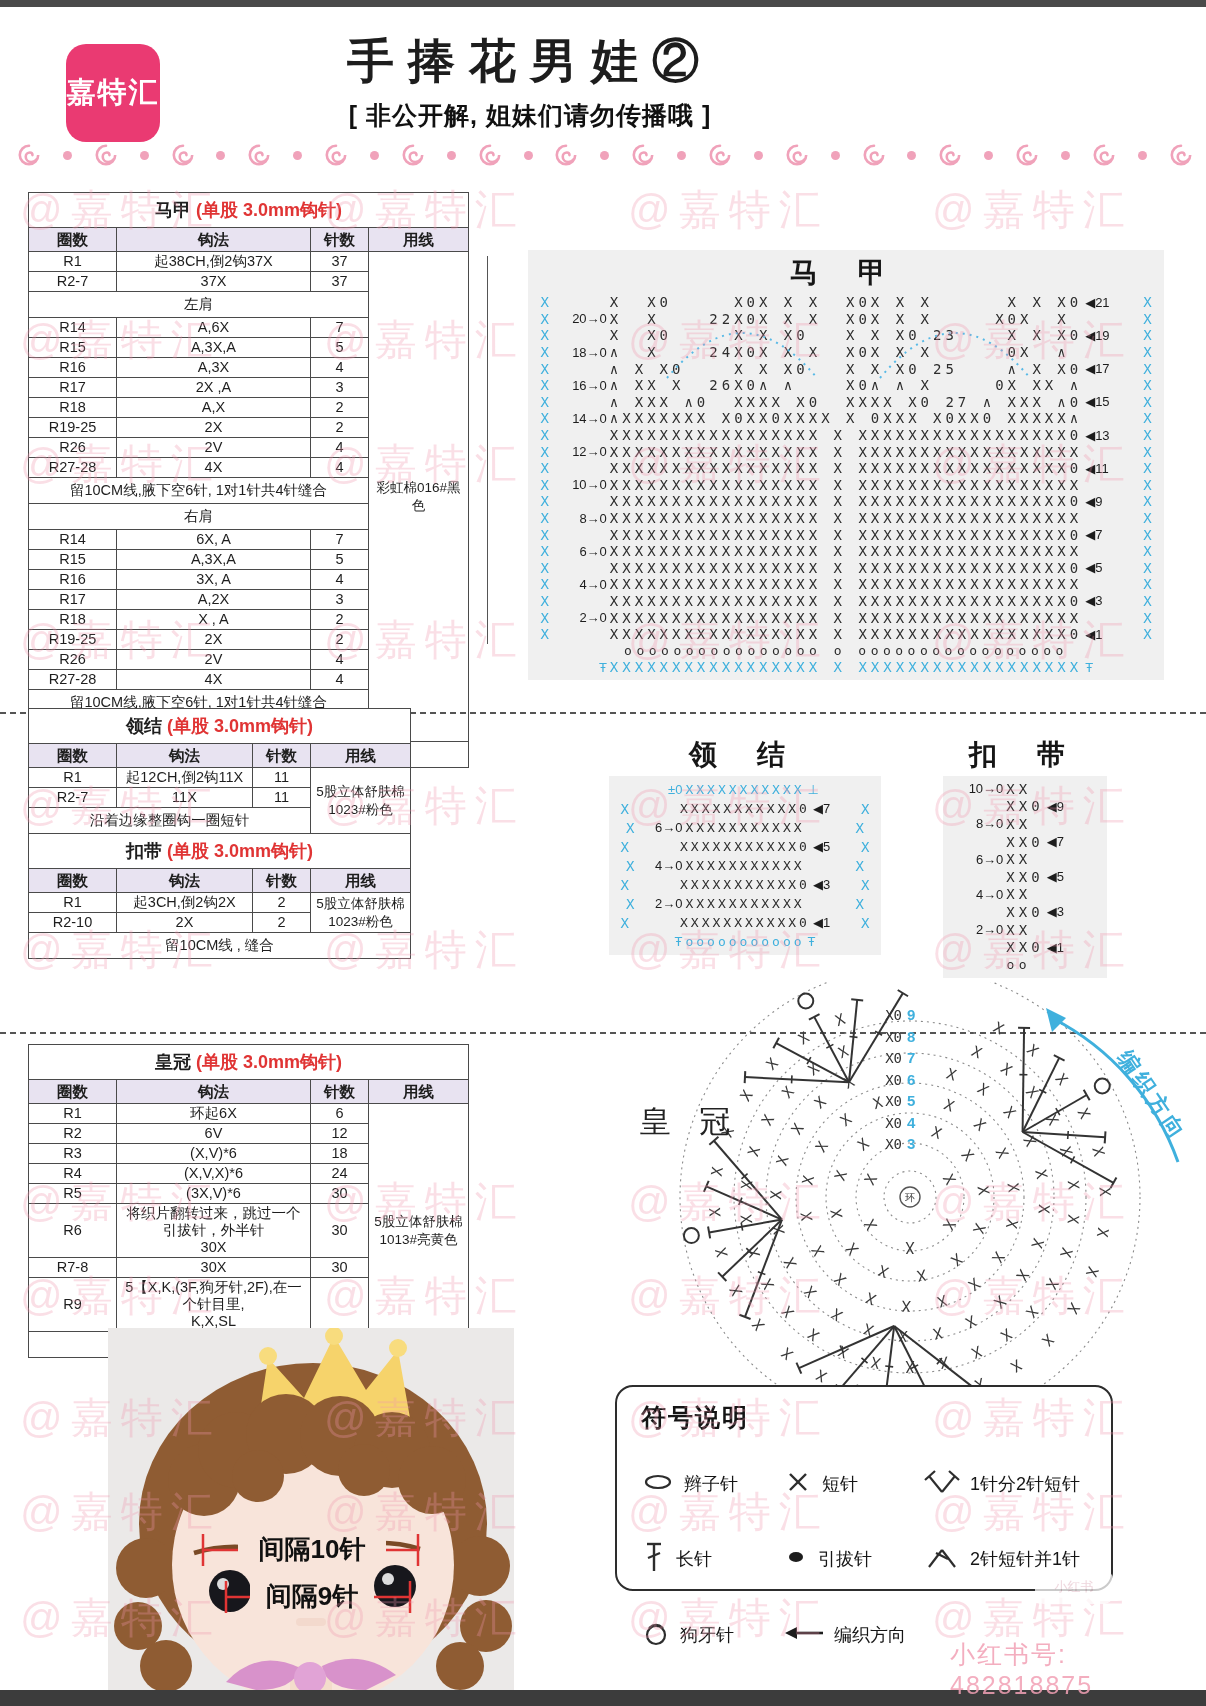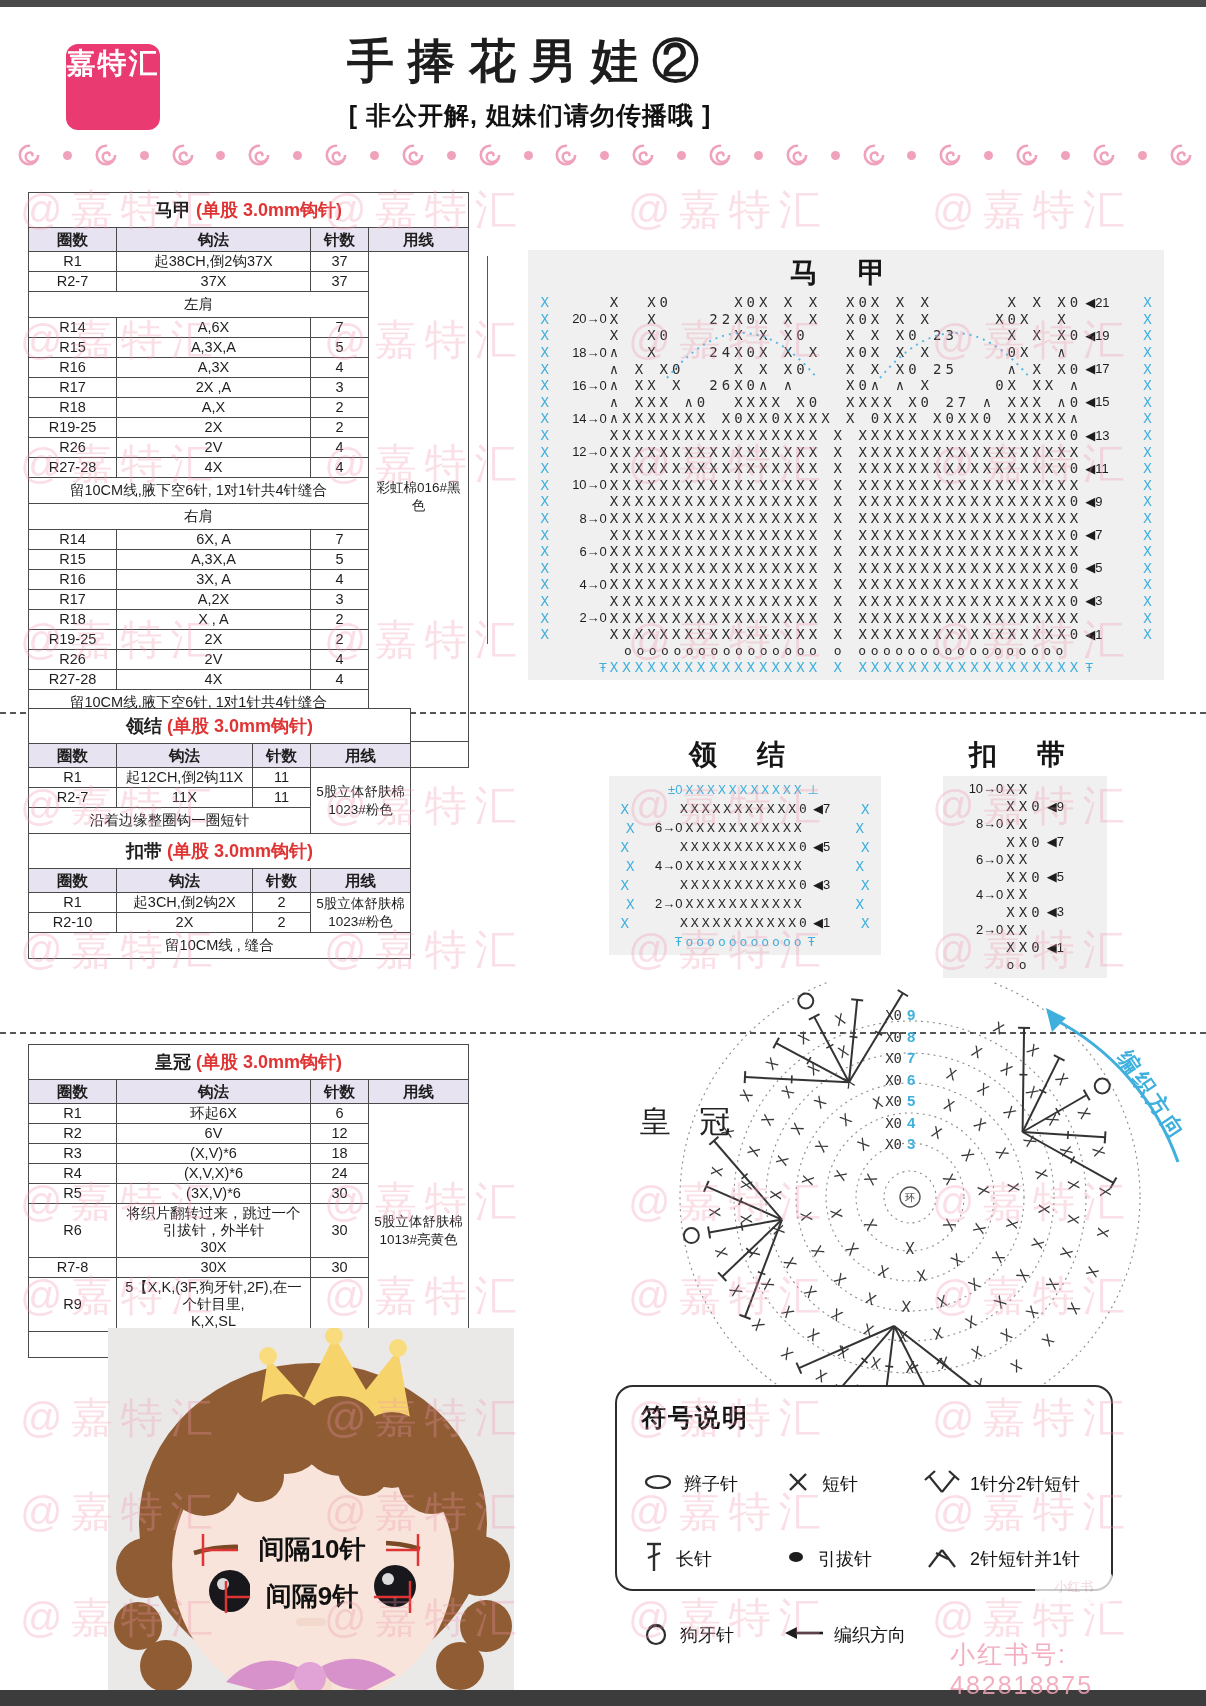--- a/index.html
+++ b/index.html
@@ -3,23 +3,23 @@
 <meta charset="utf-8">
 <style>
   html,body{margin:0;padding:0;background:#888;}
   .page{position:relative;width:1206px;height:1706px;background:#ffffff;overflow:hidden;
         font-family:"Liberation Sans",sans-serif;color:#222;}
   .bar{position:absolute;left:0;width:1206px;background:#4a4a4a;}
   .bar.top{top:0;height:7px;}
   .bar.bottom{top:1690px;height:16px;background:#3c3c3c;}
 
   
-  .logo{position:absolute;left:66px;top:44px;width:94px;height:86px;background:#ea3a72;
-        border-radius:12px;color:#fff;font-size:29px;font-weight:bold;letter-spacing:2px;
-        display:flex;align-items:flex-start;justify-content:center;}
+  .logo{position:absolute;left:66px;top:44px;width:94px;height:98px;background:#ea3a72;
+        border-radius:20px;color:#fff;font-size:29px;font-weight:bold;letter-spacing:2px;
+        display:flex;align-items:center;justify-content:center;}
   .title-wrap{position:absolute;left:210px;top:30px;width:640px;text-align:center;}
   .title-wrap h1{margin:0;font-family:"DejaVu Serif","Liberation Serif",serif;font-size:47px;
         font-weight:bold;letter-spacing:14px;color:#1d1d1d;}
   .subtitle{margin-top:6px;font-size:25px;font-weight:bold;letter-spacing:1px;color:#111;}
 
   .spirals{position:absolute;left:16px;top:138px;width:1178px;height:34px;display:flex;
         align-items:center;justify-content:space-between;}
   .spirals .dot{width:9px;height:9px;border-radius:50%;background:#f0a2ba;}
   .spirals svg{display:block;}
 

